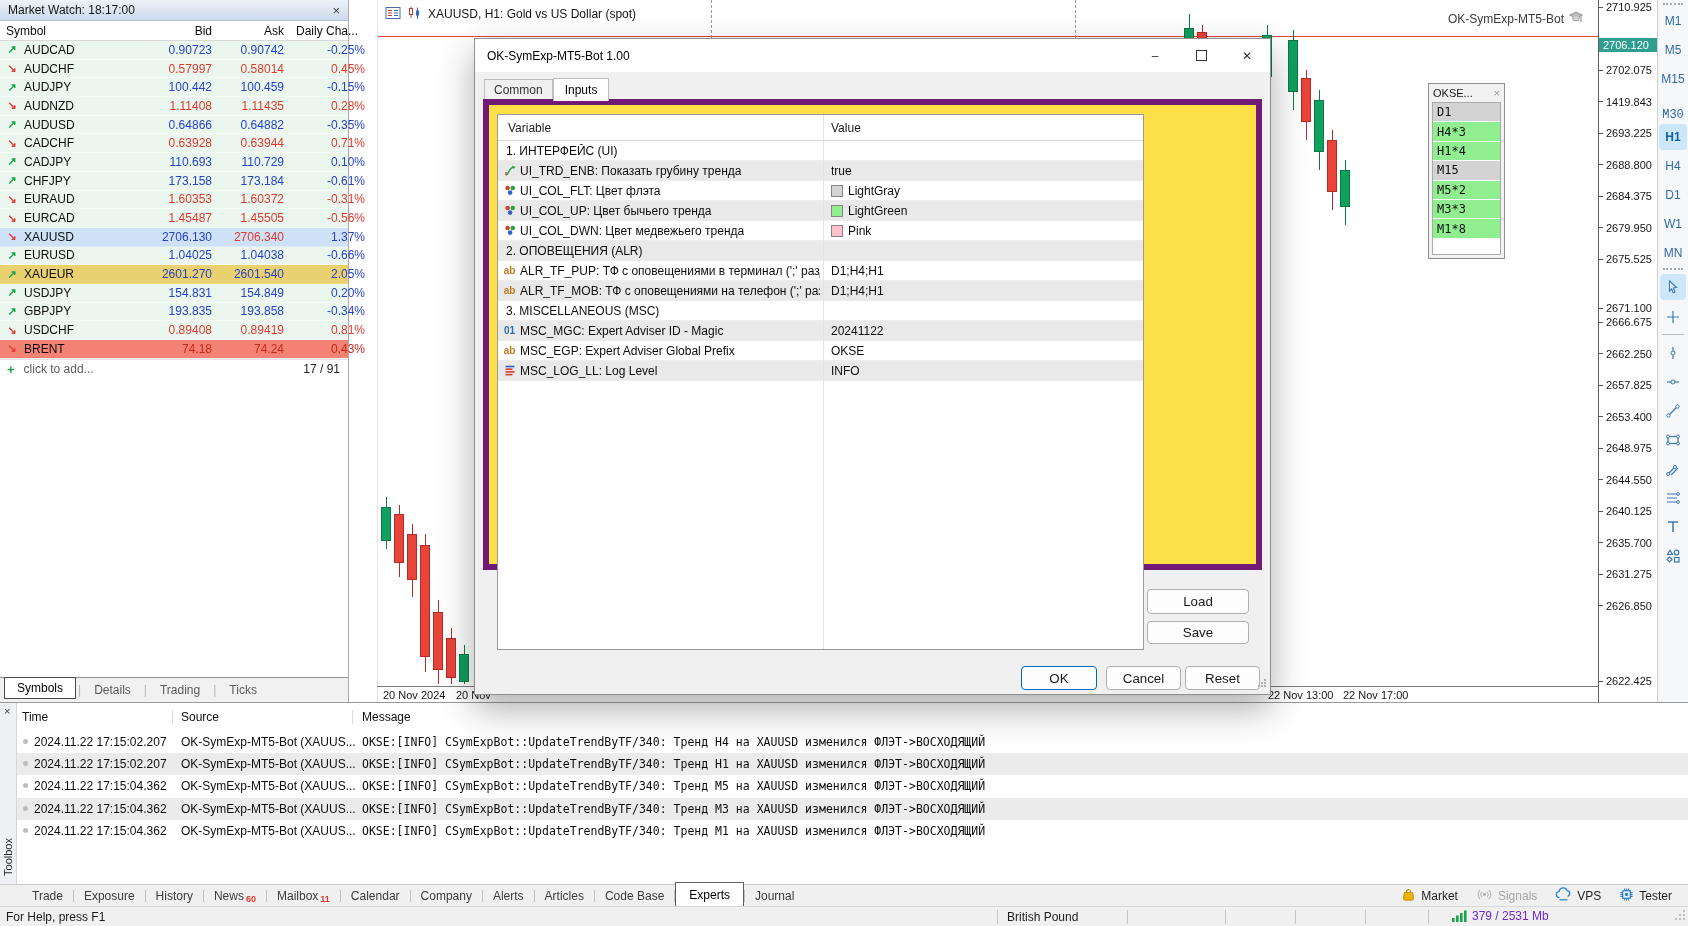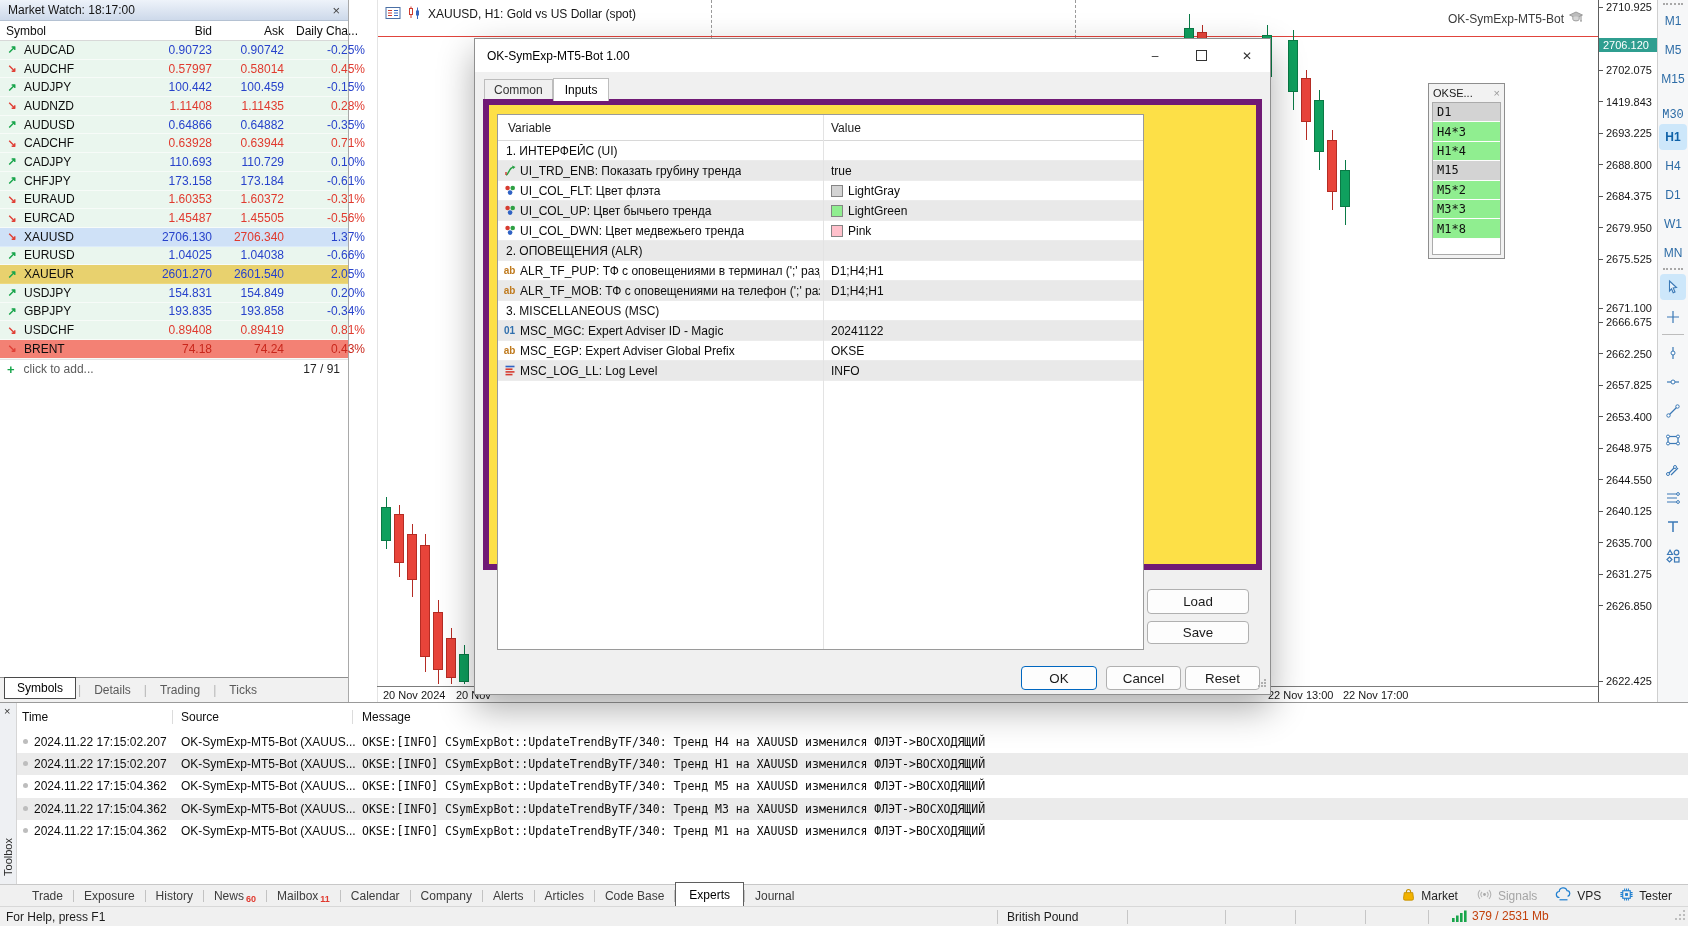--- a/index.html
+++ b/index.html
@@ -123,21 +123,21 @@
   .tb.on{background:#fff;border:1px solid #5f5f5f;border-bottom:none;color:#000;margin-top:-3px;height:24px;padding:0 13px}
   .tsep{width:1px;height:12px;background:#c2c2c2}
   .tb-right{margin-left:auto;display:flex;align-items:center;gap:18px;padding-right:16px}
   .tb-ritem{display:flex;align-items:center;gap:5px;color:#1f1f1f}
   .tb-ritem.muted{color:#a5a5a5}
   
   #status{left:0;top:906px;width:1688px;height:20px;background:#f0f0f0;border-top:1px solid #d8d8d8;box-sizing:border-box}
   .st-sep{position:absolute;top:3px;width:1px;height:14px;background:#c6c6c6}
   .st-help{position:absolute;left:6px;top:3px;color:#1c1c1c}
   .st-cur{position:absolute;left:1007px;top:3px;color:#1c1c1c}
-  .st-mem{position:absolute;left:1452px;top:2px;display:flex;align-items:flex-start;gap:5px;color:#c2410c}
+  .st-mem{position:absolute;left:1452px;top:2px;display:flex;align-items:flex-start;gap:5px;color:#6d28d9}
 </style>
 </head>
 <body>
 
 <section id="mw">
   <div class="mw-title">
     <span>Market Watch: 18:17:00</span>
     <span class="x">×</span>
   </div>
   <div class="mw-head">

